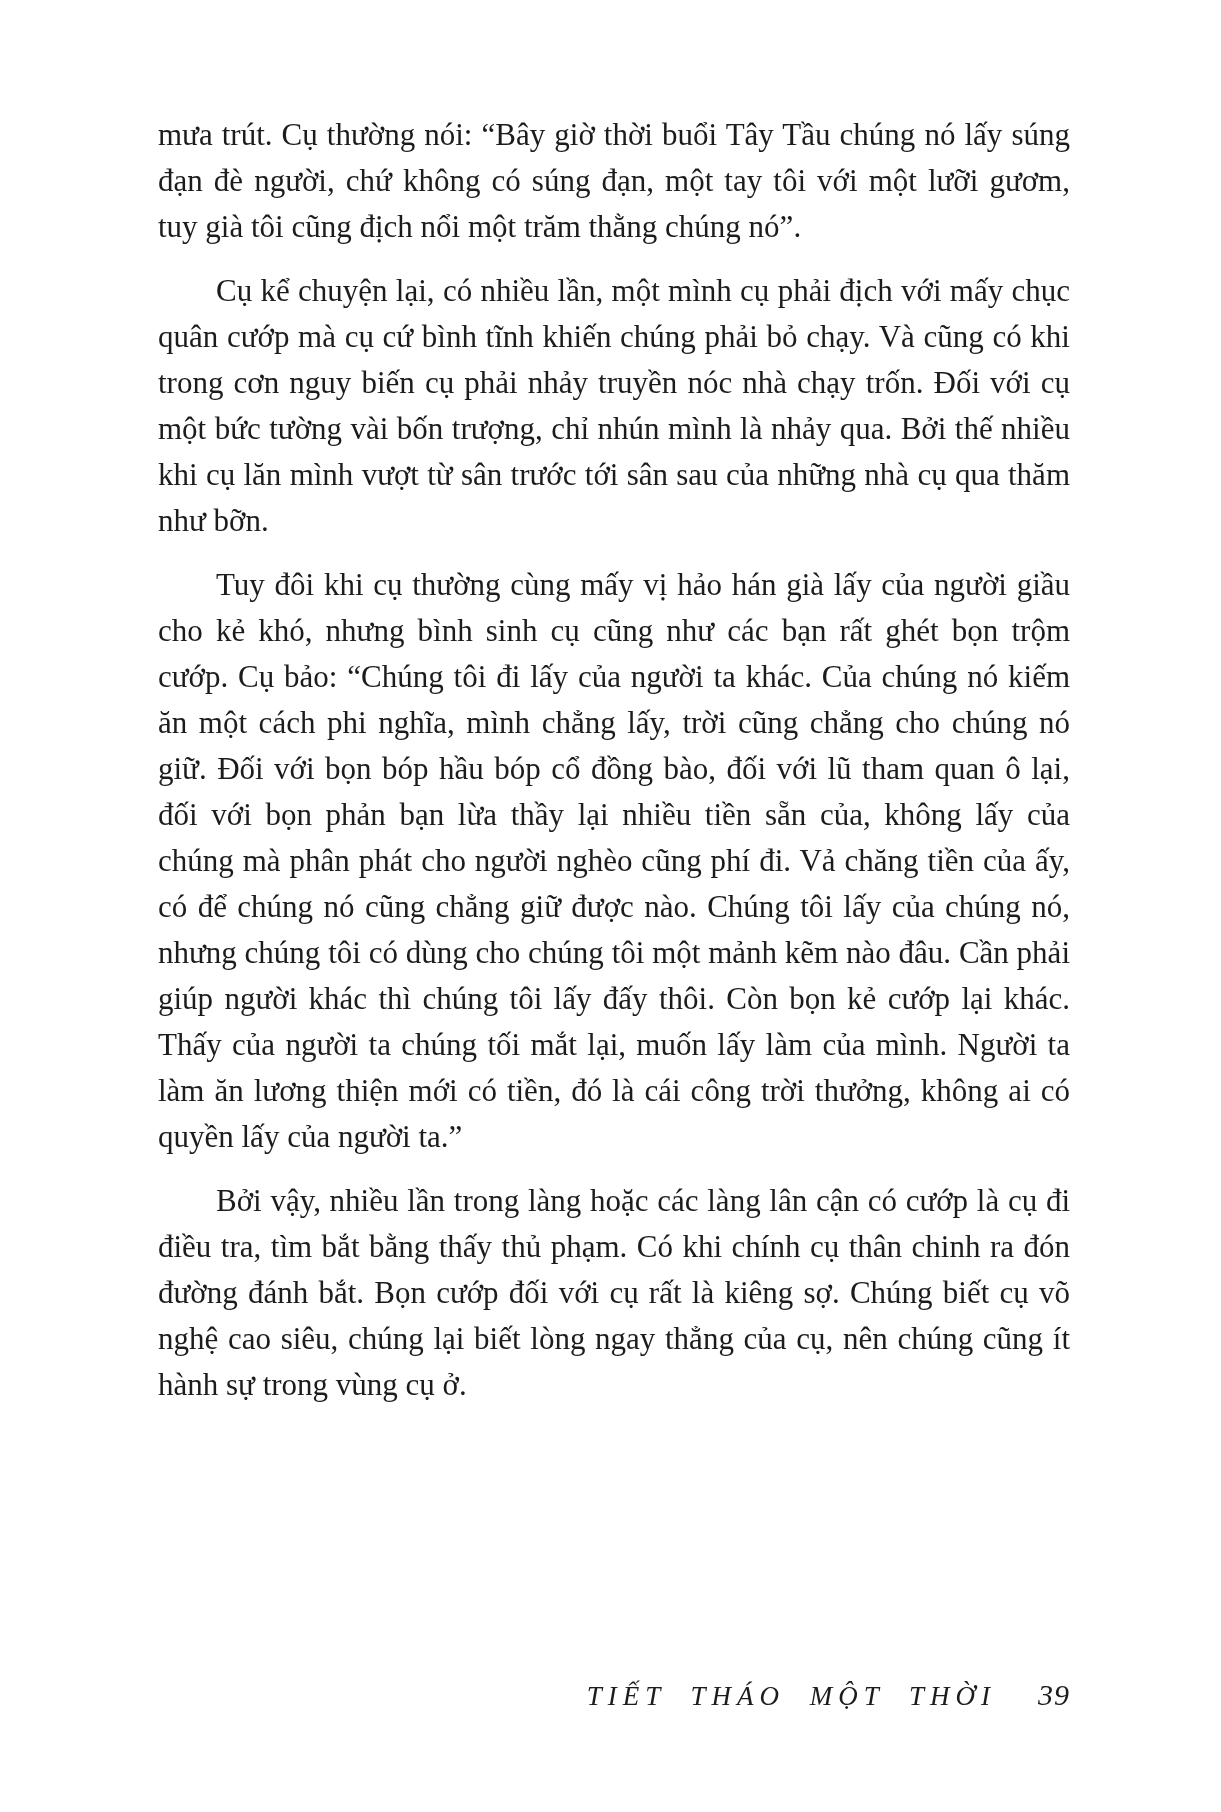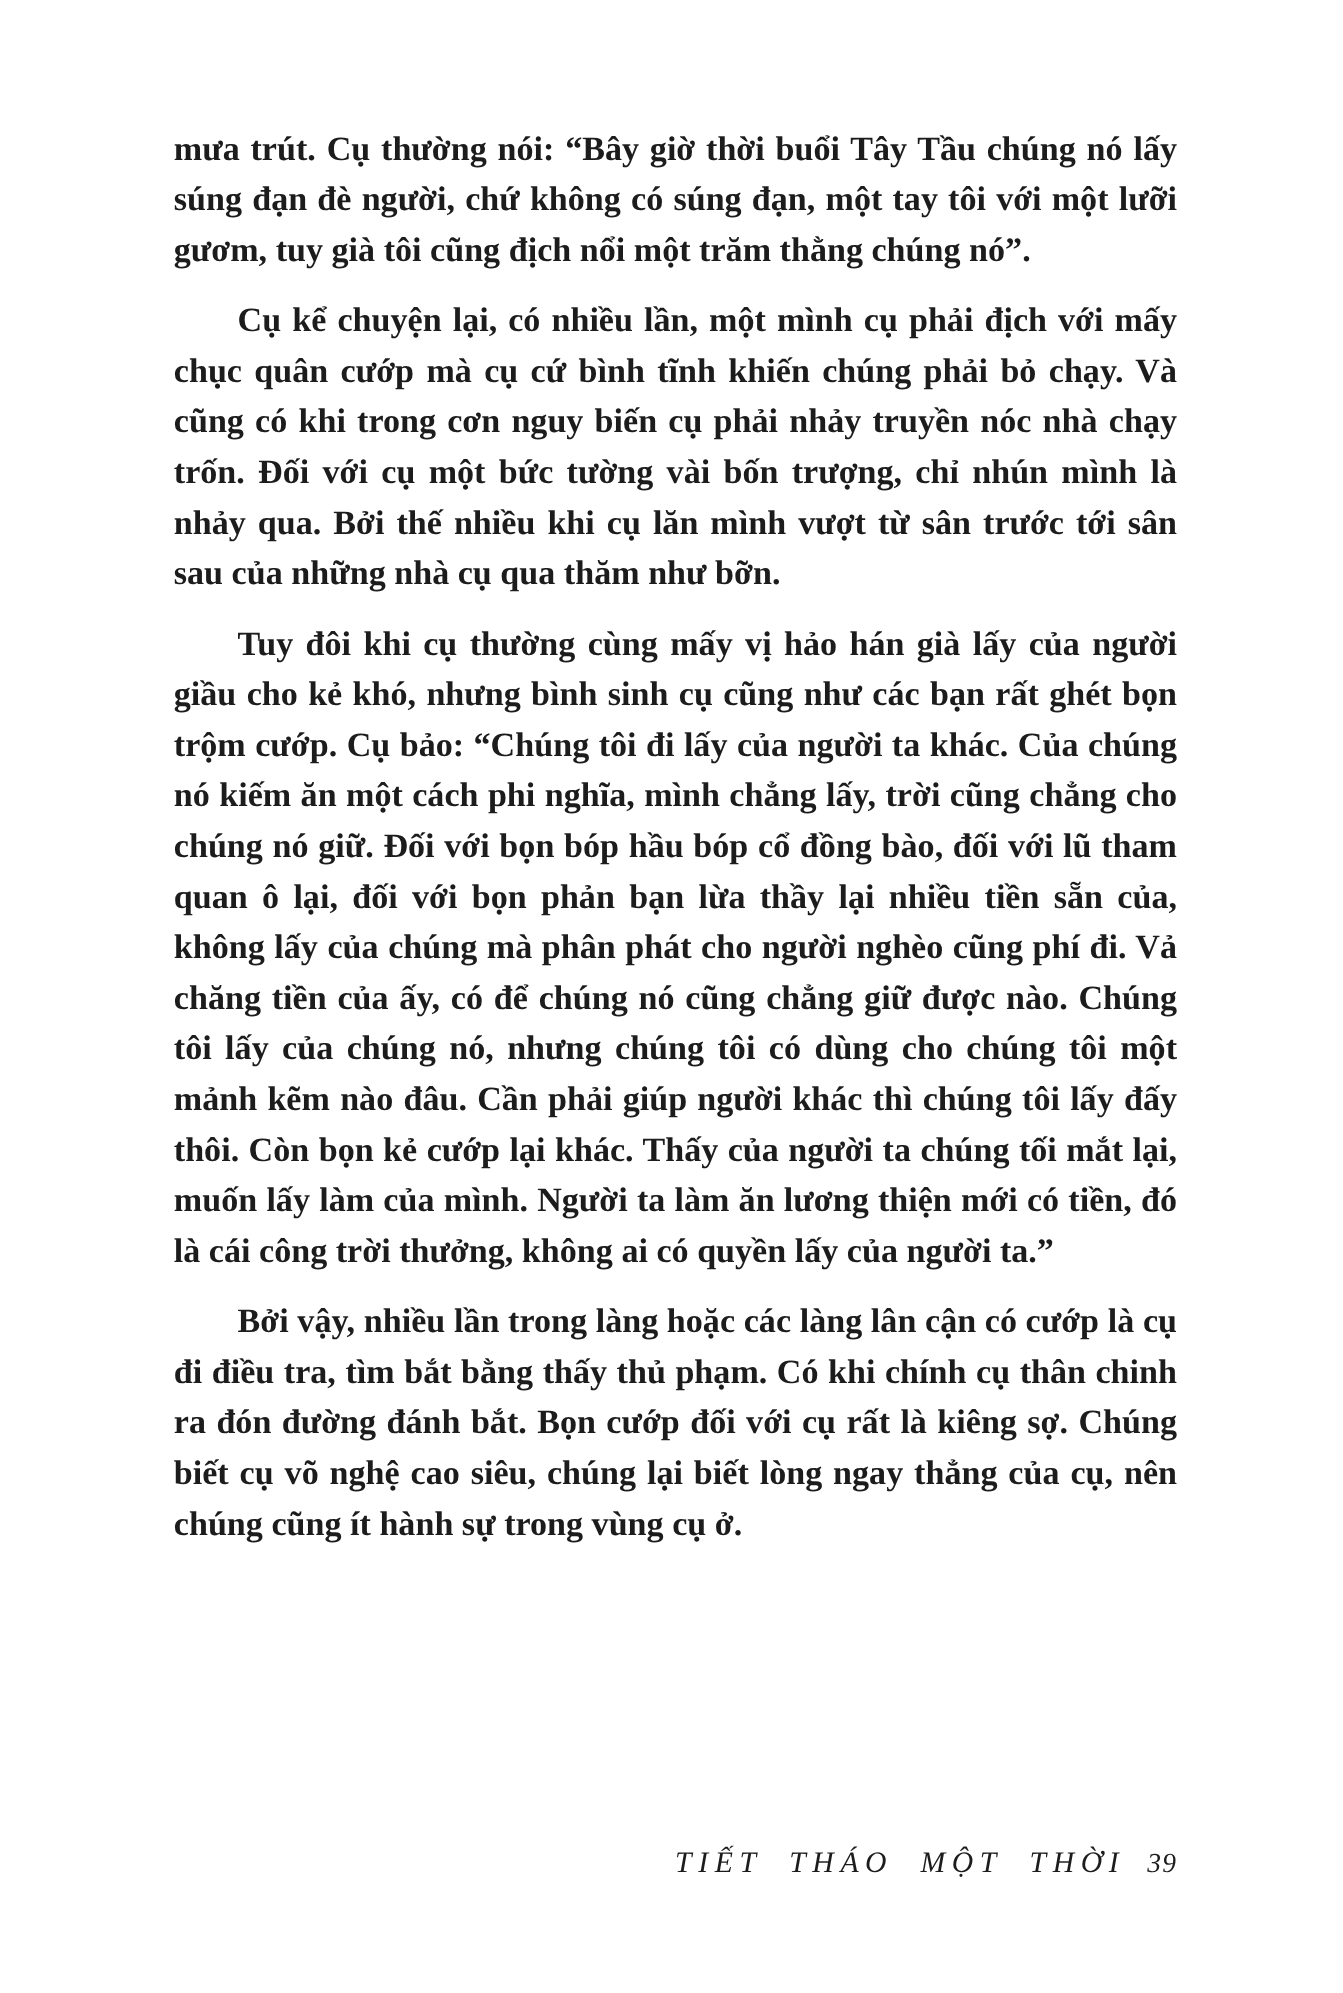--- a/index.html
+++ b/index.html
@@ -22,52 +22,51 @@
   }
   .text-block {
     position: absolute;
     left: 158px;
     top: 112px;
     width: 912px;
     font-size: 31px;
     line-height: 46px;
     text-align: justify;
     text-justify: inter-word;
-    font-weight: bold;
   }
   .text-block p.para {
     margin: 0;
     padding: 0;
   }
   .text-block p.para + p.para {
     margin-top: 18px;
   }
   .text-block p.para.indent {
     text-indent: 58px;
   }
   .footer {
     position: absolute;
     top: 1678px;
     left: 158px;
     width: 912px;
     display: flex;
     justify-content: flex-end;
     align-items: baseline;
-    gap: 20px;
+    gap: 42px;
   }
   .running-title {
     font-style: italic;
     font-size: 27px;
     letter-spacing: 6px;
     word-spacing: 12px;
     white-space: nowrap;
   }
   .page-number {
     font-style: italic;
-    font-size: 25px;
+    font-size: 30px;
     letter-spacing: 1px;
     text-align: center;
   }
 </style>
 </head>
 <body>
 
 <div class="page">
 
   <div class="text-block">

